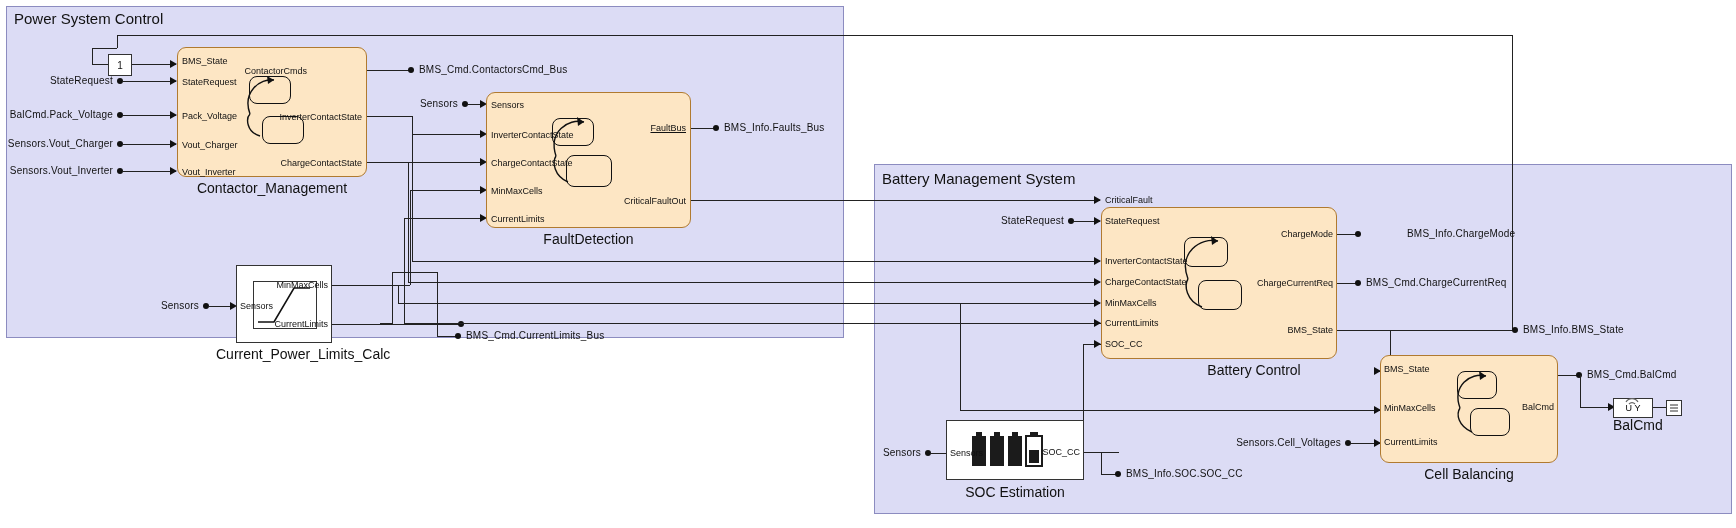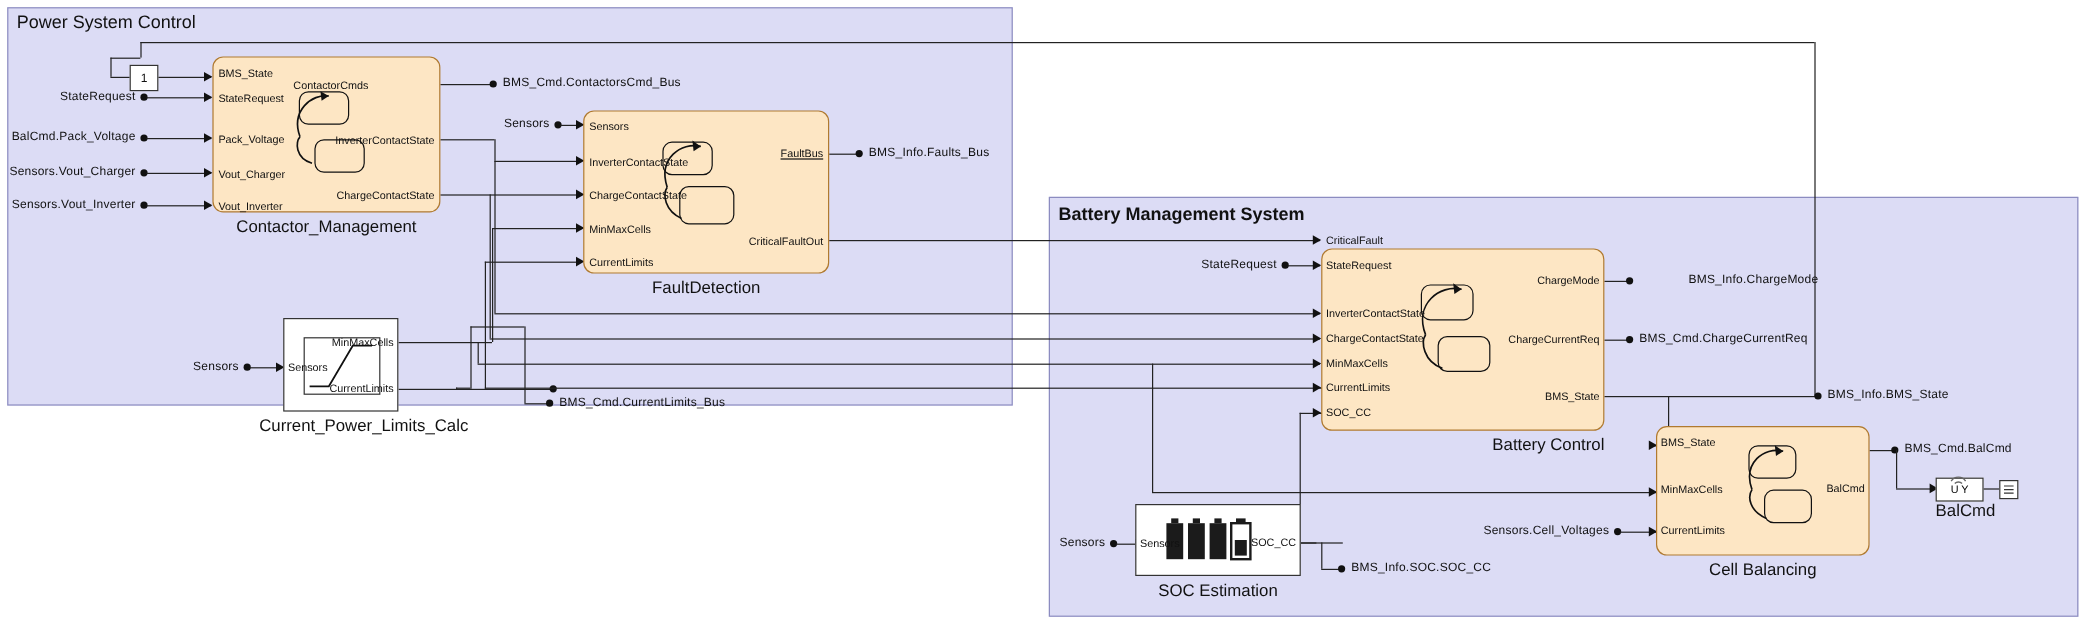--- a/index.html
+++ b/index.html
@@ -26,21 +26,21 @@
 </style>
 </head>
 <body>
 
 <div id="canvas">
 
   <div class="area" style="left:6px;top:6px;width:836px;height:330px;"></div>
   <div class="area-title" style="left:14px;top:10px;">Power System Control</div>
 
   <div class="area" style="left:874px;top:164px;width:856px;height:348px;"></div>
-  <div class="area-title" style="left:882px;top:170px;font-weight:bold;">Battery Management System</div>
+  <div class="area-title" style="left:882px;top:170px;">Battery Management System</div>
 
   <div class="dot" style="left:117px;top:78px;"></div>
   <div class="wire wh" style="left:122px;top:81px;width:54px;"></div>
   <div class="arrow" style="left:170px;top:77px;"></div>
 
   <div class="dot" style="left:117px;top:112px;"></div>
   <div class="wire wh" style="left:122px;top:115px;width:54px;"></div>
   <div class="arrow" style="left:170px;top:111px;"></div>
 
   <div class="dot" style="left:117px;top:141px;"></div>
@@ -215,21 +215,21 @@
   <div class="port" style="left:328px;top:319px;transform:translateX(-100%);">CurrentLimits</div>
 
   <div class="block" style="left:1101px;top:207px;width:236px;height:152px;"></div>
   <div class="sfstate" style="left:1184px;top:237px;width:42px;height:28px;"></div>
   <div class="sfstate" style="left:1198px;top:280px;width:42px;height:28px;"></div>
   <svg class="sfarc" style="left:1176px;top:233px;" width="76" height="80">
     <path d="M12,46 C2,20 24,4 42,8" fill="none" stroke="#111" stroke-width="1.4"></path>
     <path d="M26,74 C10,68 8,52 12,46" fill="none" stroke="#111" stroke-width="1.4"></path>
     <polygon points="42,8 35,3 36,12" fill="#111"></polygon>
   </svg>
-  <div class="block-label" style="left:1101px;top:362px;width:236px;text-align:right;">Battery Control</div>
+  <div class="block-label" style="left:1136px;top:362px;width:236px;">Battery Control</div>
 
   <div class="port" style="left:1105px;top:216px;">StateRequest</div>
   <div class="port" style="left:1105px;top:195px;">CriticalFault</div>
   <div class="port" style="left:1105px;top:256px;">InverterContactState</div>
   <div class="port" style="left:1105px;top:277px;">ChargeContactState</div>
   <div class="port" style="left:1105px;top:298px;">MinMaxCells</div>
   <div class="port" style="left:1105px;top:318px;">CurrentLimits</div>
   <div class="port" style="left:1105px;top:339px;">SOC_CC</div>
   <div class="port" style="left:1333px;top:229px;transform:translateX(-100%);">ChargeMode</div>
   <div class="port" style="left:1333px;top:278px;transform:translateX(-100%);">ChargeCurrentReq</div>

